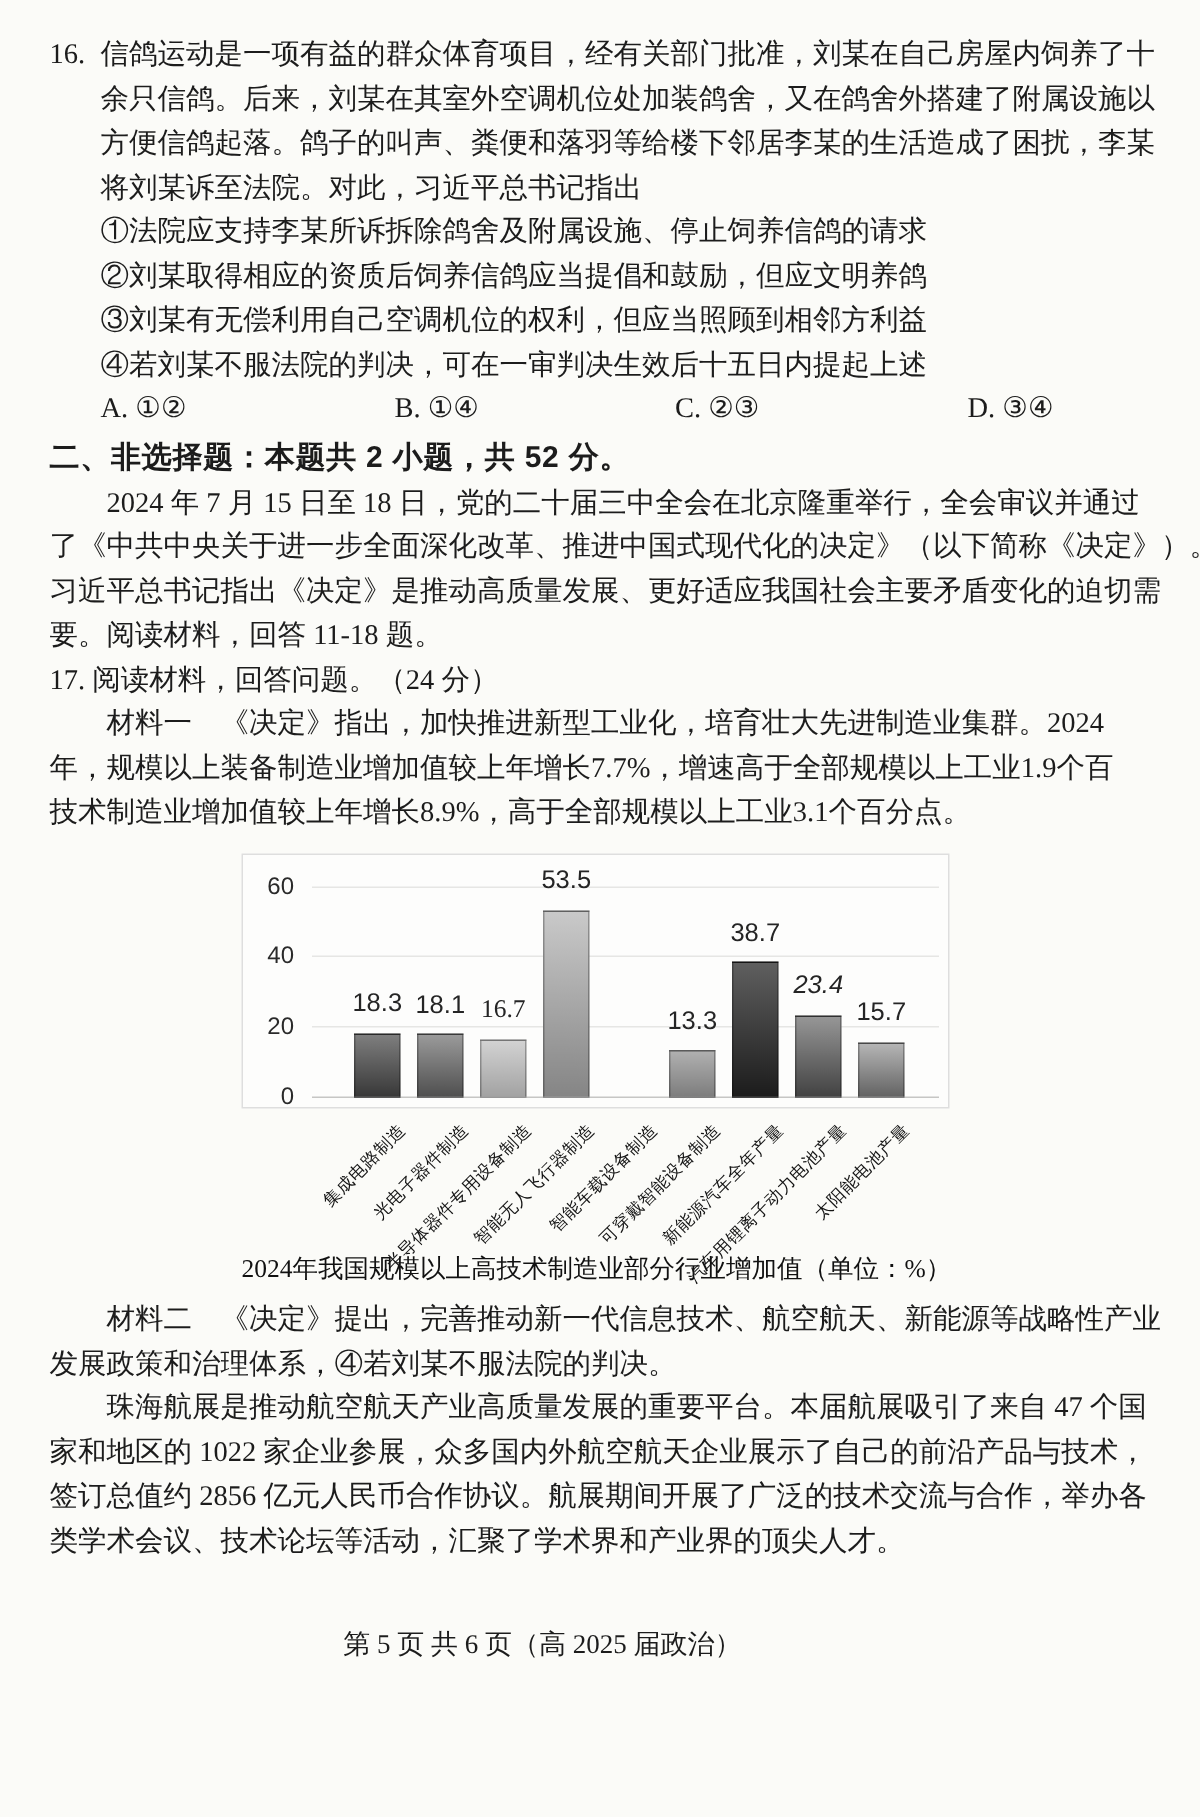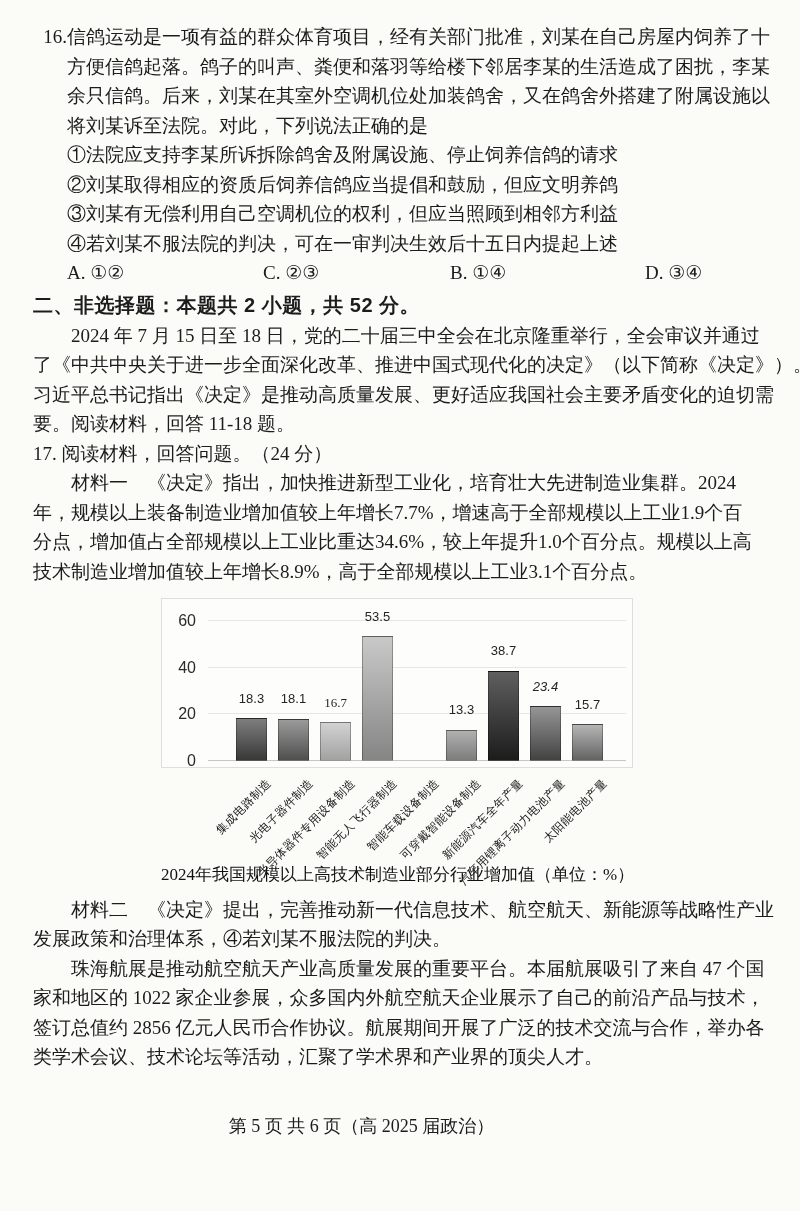--- a/index.html
+++ b/index.html
@@ -6,21 +6,21 @@
   body{
     width:800px;height:1211px;
     background:#fbfbf8;
     font-family:"Liberation Serif", serif;
     color:#1c1c1c;
     overflow:hidden;
   }
   .page{padding:22px 30px 0 33px;font-size:19px;line-height:29.5px;}
   .line{white-space:nowrap;}
   .qfirst{display:flex;}
-  .qnum{width:34px;flex:none;text-align:right;}
+  .qnum{width:34px;flex:none;}
   .q-indent{margin-left:34px;}
   .choices{display:flex;margin-left:34px;}
   .choice{flex:none;}
   .choice:nth-child(1){width:196px;}
   .choice:nth-child(2){width:187px;}
   .choice:nth-child(3){width:195px;}
   .sec-header{
     font-family:"Liberation Sans", sans-serif;
     font-weight:bold;font-size:20px;line-height:31px;margin-top:2px;
     letter-spacing:.5px;
@@ -30,21 +30,21 @@
   
   .chart-wrap{margin:12px 0 0 128px;width:472px;font-family:"Liberation Sans", sans-serif;}
   .chart-frame{position:relative;height:168px;border:1px solid #dedede;background:#fdfdfc;}
   .chart-yaxis{position:absolute;left:0;top:0;bottom:0;width:46px;}
   .ytick{position:absolute;right:12px;font-size:16px;color:#2a2a2a;line-height:20px;}
   .chart-plot{position:absolute;left:46px;right:6px;top:0;bottom:0;}
   .gridline{position:absolute;left:0;right:0;height:1px;background:#e6e6e4;}
   .gridline.baseline{background:#c6c6c4;}
   .bar-slot{position:absolute;top:0;bottom:0;width:31px;}
   .bar{position:absolute;left:0;width:100%;box-sizing:border-box;border:1px solid rgba(0,0,0,.28);}
-  .bar-value{position:absolute;left:-13px;width:57px;text-align:center;font-size:13px;color:#252525;}
+  .bar-value{position:absolute;left:-13px;width:57px;text-align:center;font-size:17px;color:#252525;}
   .chart-xlabels{position:relative;height:92px;}
   .xlabel{
     position:absolute;top:3px;white-space:nowrap;
     font-size:11.5px;color:#141414;
     transform-origin:100% 0;transform:rotate(-45deg);
     letter-spacing:.5px;
   }
   .chart-caption{text-align:right;font-size:17px;color:#111;margin-top:0;
     font-family:"Liberation Serif", serif;white-space:nowrap;}
 
@@ -54,51 +54,50 @@
 </head>
 <body>
 
 <div class="page">
 
   <section>
     <div class="line qfirst">
       <span class="qnum">16.</span>
       <span>信鸽运动是一项有益的群众体育项目，经有关部门批准，刘某在自己房屋内饲养了十</span>
     </div>
+    <div class="line q-indent">余只信鸽。后来，刘某在其室外空调机位处加装鸽舍，又在鸽舍外搭建了附属设施以</div>
     <div class="line q-indent">方便信鸽起落。鸽子的叫声、粪便和落羽等给楼下邻居李某的生活造成了困扰，李某</div>
-    <div class="line q-indent">余只信鸽。后来，刘某在其室外空调机位处加装鸽舍，又在鸽舍外搭建了附属设施以</div>
-    <div class="line q-indent">将刘某诉至法院。对此，下列说法正确的是</div>
+    <div class="line q-indent">将刘某诉至法院。对此，习近平总书记指出</div>
     <div class="line q-indent">①法院应支持李某所诉拆除鸽舍及附属设施、停止饲养信鸽的请求</div>
     <div class="line q-indent">②刘某取得相应的资质后饲养信鸽应当提倡和鼓励，但应文明养鸽</div>
     <div class="line q-indent">③刘某有无偿利用自己空调机位的权利，但应当照顾到相邻方利益</div>
     <div class="line q-indent">④若刘某不服法院的判决，可在一审判决生效后十五日内提起上述</div>
     <div class="choices">
       <span class="choice">A. ①②</span>
+      <span class="choice">B. ①④</span>
       <span class="choice">C. ②③</span>
-      <span class="choice">B. ①④</span>
       <span class="choice">D. ③④</span>
     </div>
   </section>
 
   <div class="sec-header">二、非选择题：本题共 2 小题，共 52 分。</div>
 
   <div class="para">
     <div class="line first">2024 年 7 月 15 日至 18 日，党的二十届三中全会在北京隆重举行，全会审议并通过</div>
     <div class="line">了《中共中央关于进一步全面深化改革、推进中国式现代化的决定》（以下简称《决定》）。</div>
     <div class="line">习近平总书记指出《决定》是推动高质量发展、更好适应我国社会主要矛盾变化的迫切需</div>
     <div class="line">要。阅读材料，回答 11-18 题。</div>
   </div>
 
   <section>
     <div class="line">17. 阅读材料，回答问题。（24 分）</div>
 
     <div class="para">
       <div class="line first">材料一　《决定》指出，加快推进新型工业化，培育壮大先进制造业集群。2024</div>
       <div class="line">年，规模以上装备制造业增加值较上年增长7.7%，增速高于全部规模以上工业1.9个百</div>
-      <div class="line">分点，增加值占全部规模以上工业比重达34.6%，较上年提升1.0个百分点。规模以上高</div>
       <div class="line">技术制造业增加值较上年增长8.9%，高于全部规模以上工业3.1个百分点。</div>
     </div>
 
     <div class="chart-wrap">
       <div class="chart-frame">
         <div class="chart-yaxis">
             <div class="ytick" style="bottom: -4px;">0</div>
             <div class="ytick" style="bottom: 42.6667px;">20</div>
             <div class="ytick" style="bottom: 89.3333px; text-align: right;">40</div>
             <div class="ytick" style="bottom: 136px;">60</div>

